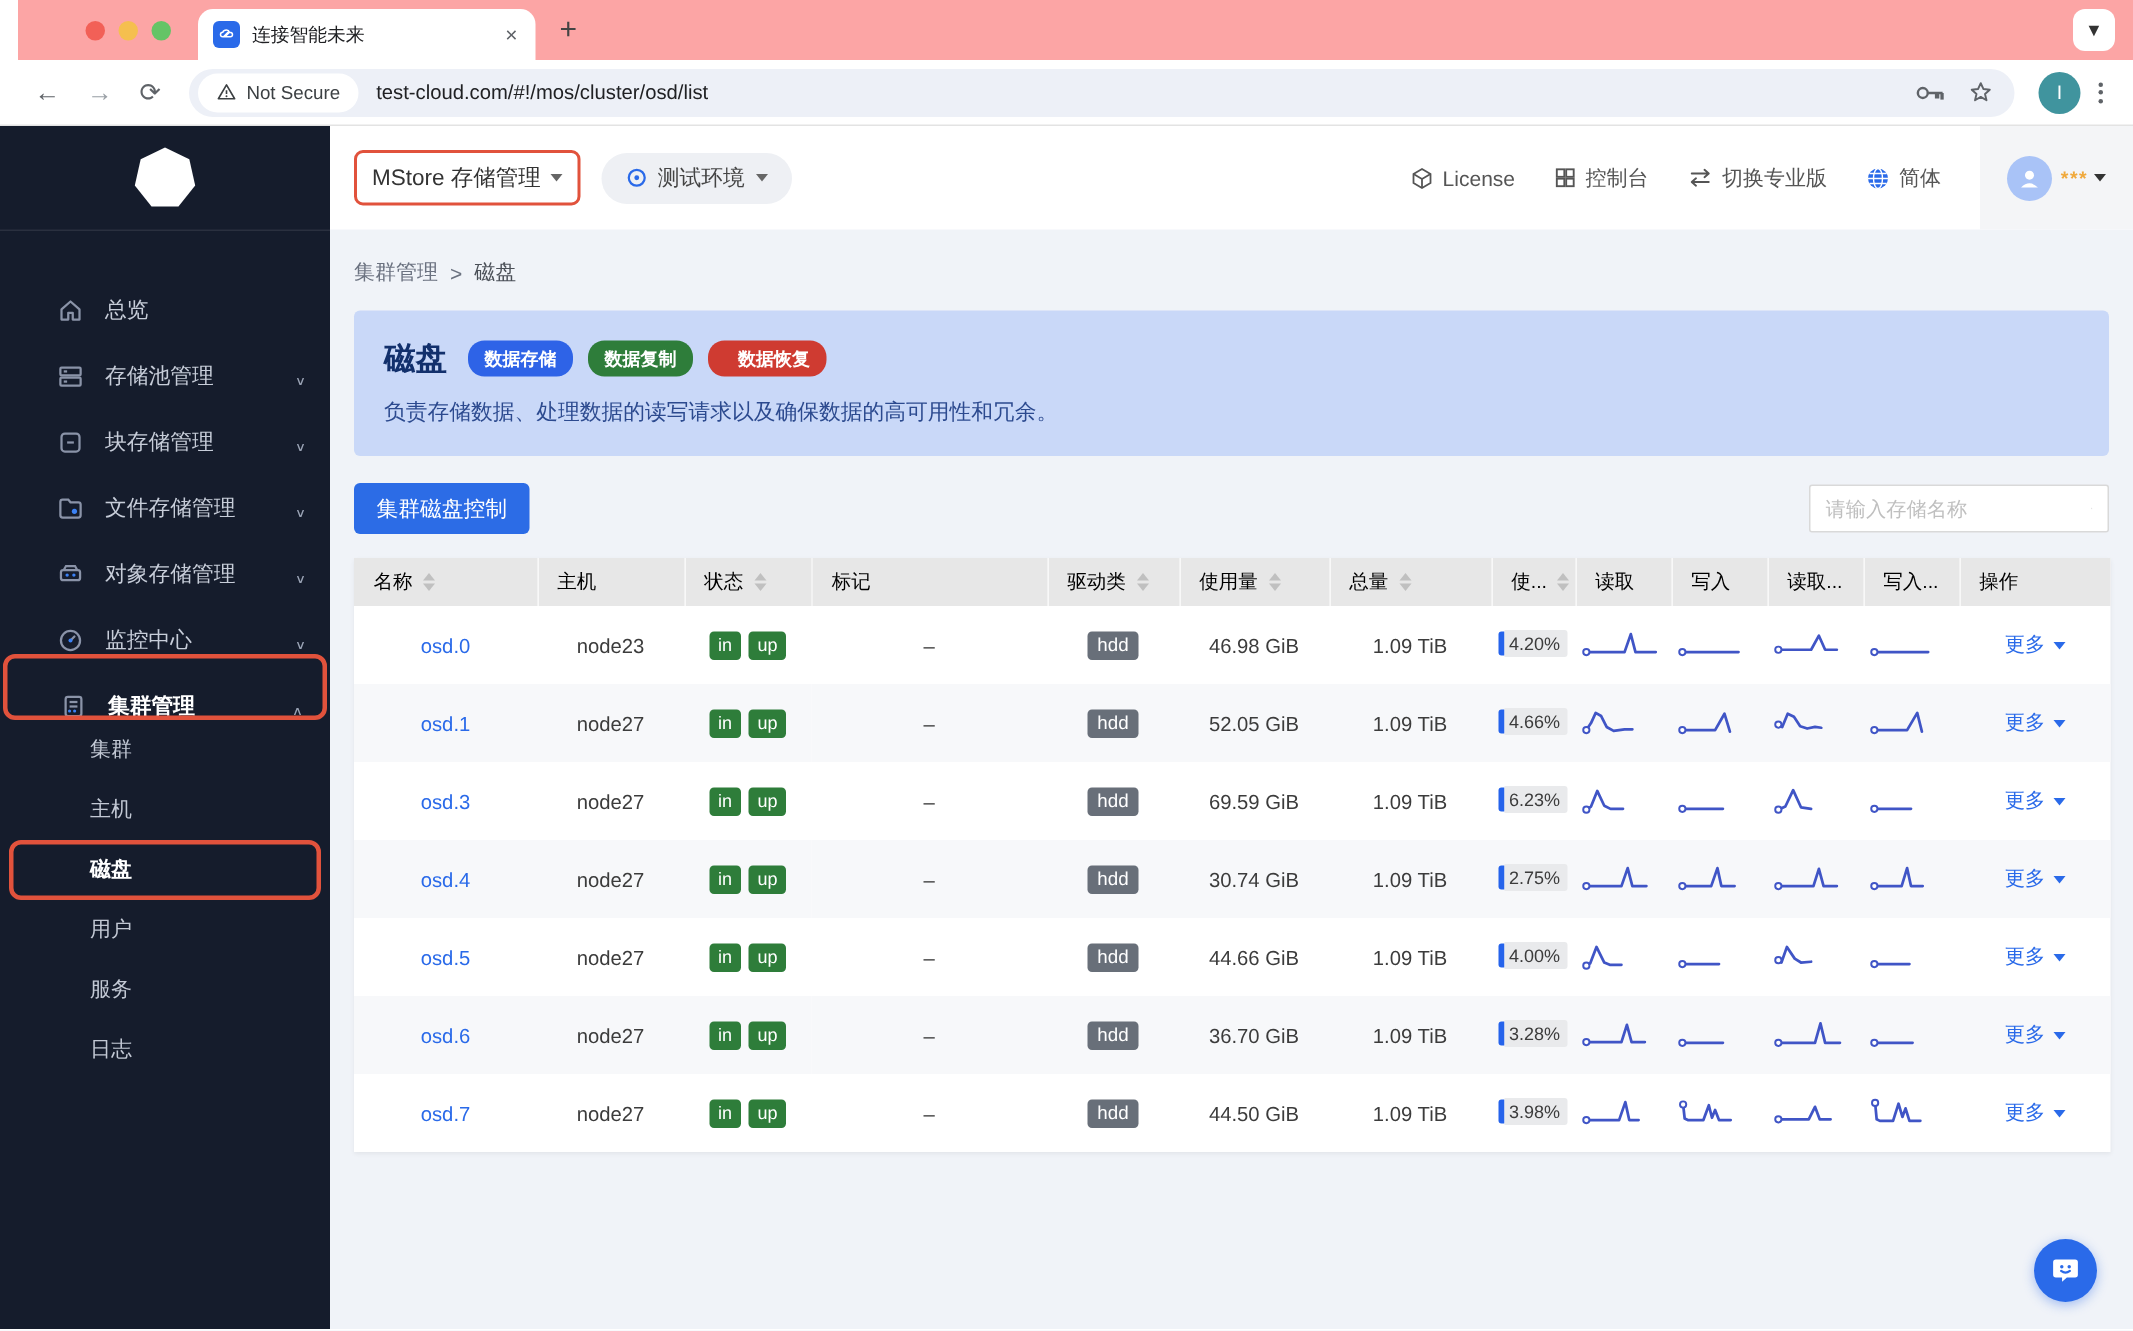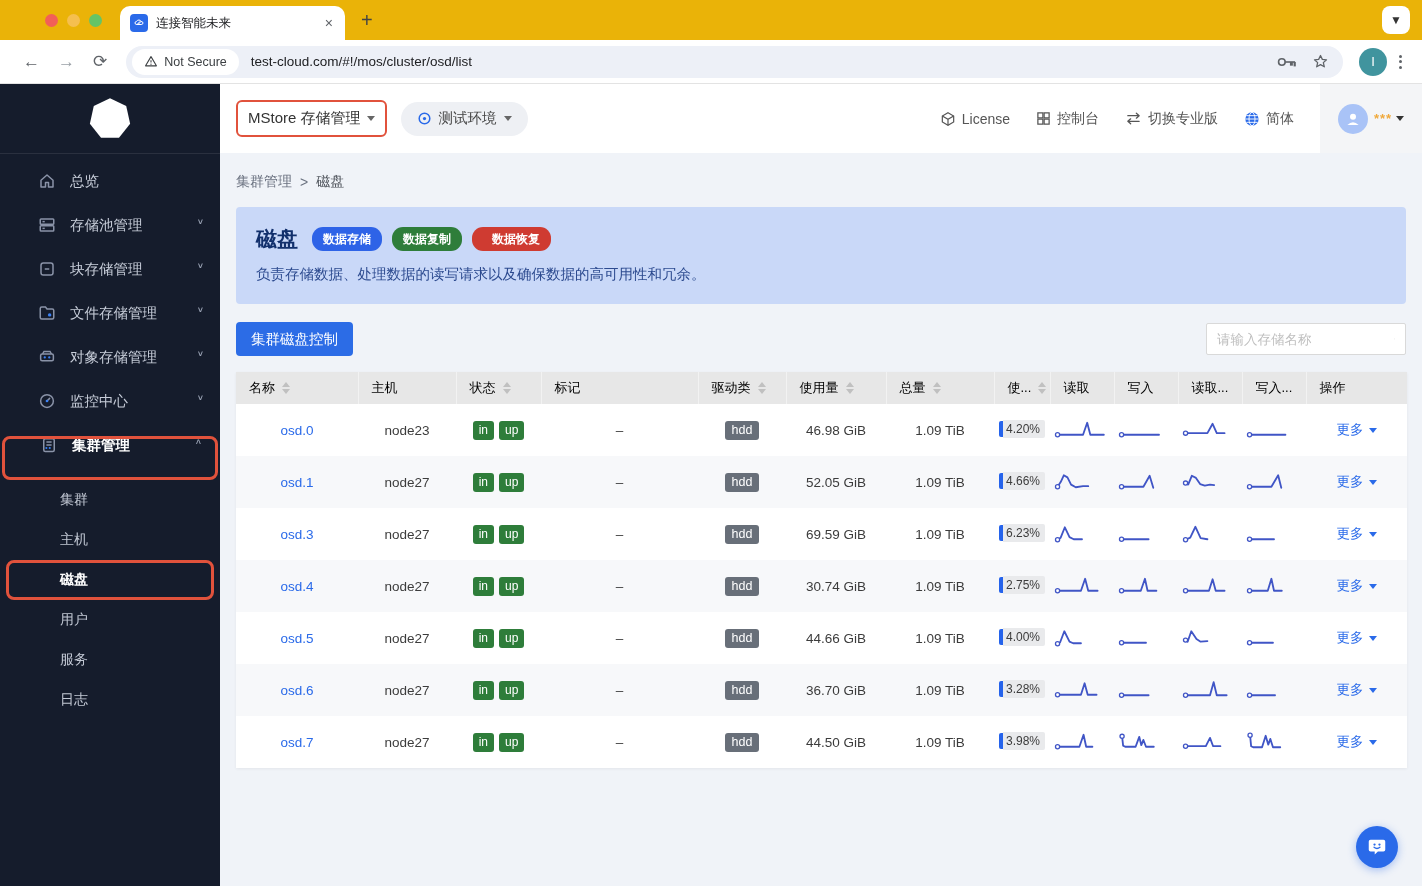--- a/index.html
+++ b/index.html
@@ -1,20 +1,20 @@
 <!DOCTYPE html>
 <html><head>
 <meta charset="utf-8">
 <style>
   * { margin:0; padding:0; box-sizing:border-box; }
   html,body { width:1422px; height:887px; overflow:hidden;
     font-family:"Liberation Sans","DejaVu Sans",sans-serif; }
 
   
-  .tabstrip { height:40px; background:#eab308; display:flex; align-items:center; position:relative; }
+  .tabstrip { height:40px; background:#fca5a5; display:flex; align-items:center; position:relative;margin-left:12px; }
   .traffic { display:flex; gap:9px; margin-left:45px; }
   .light { width:13px; height:13px; border-radius:50%; }
   .light.red{background:#f26057;} .light.yellow{background:#f5bf4f;} .light.green{background:#65c466;}
   .tab { margin-left:18px; width:225px; height:34px; background:#fff; border-radius:10px 10px 0 0;
     display:flex; align-items:center; padding:0 10px; align-self:flex-end; }
   .favicon { width:18px; height:18px; border-radius:4px; background:#2a6ae9; display:flex; align-items:center; justify-content:center; flex:none; }
   .tab-title { font-size:12.5px; color:#202124; margin-left:8px; flex:1; white-space:nowrap; overflow:hidden; }
   .tab-close { color:#5f6368; font-size:14px; cursor:default; padding:0 2px; }
   .newtab { color:#444; font-size:20px; margin-left:16px; line-height:1; }
   .strip-chevron { position:absolute; right:12px; top:6px; width:28px; height:28px; background:#fff; border-radius:8px;
@@ -30,21 +30,21 @@
   .avatar-browser { width:28px; height:28px; border-radius:50%; background:#40949e; color:#fff; font-size:13px;
     display:flex; align-items:center; justify-content:center; margin-left:6px; }
   .kebab { display:flex; flex-direction:column; gap:2.5px; margin:0 6px 0 12px; }
   .kebab i { width:3px; height:3px; background:#5f6368; border-radius:50%; }
 
   
   .app { display:flex; height:802px; }
   .sidebar { width:220px; background:#151c2c; color:#c7cdd9; flex:none; display:flex; flex-direction:column; }
   .logo-wrap { height:70px; display:flex; align-items:center; justify-content:center; border-bottom:1px solid rgba(255,255,255,.09); }
   .nav { padding-top:18px; }
-  .nav-item { height:44px; display:flex; align-items:flex-start; padding:0 16px 0 38px; font-size:14.5px; cursor:pointer; position:relative; }
+  .nav-item { height:44px; display:flex; align-items:flex-end; padding:0 16px 0 38px; font-size:14.5px; cursor:pointer; position:relative; }
   .nav-item .ni-icon { width:18px; height:18px; margin-right:14px; flex:none; display:flex; }
   .nav-item .ni-label { flex:1; }
   .nav-item .ni-chevron { color:#9aa3b5; font-size:10px; transform:scaleY(.8); }
   .nav-item.annotated { outline:3px solid #e1523c; outline-offset:-3px; border-radius:8px; margin:0 2px; }
   .nav-item.annotated .ni-label { color:#fff; font-weight:bold; }
   .sub-item { height:40px; display:flex; align-items:center; padding-left:60px; font-size:14px; color:#c2c8d4; cursor:pointer; }
   .sub-item.annotated { outline:3px solid #e1523c; outline-offset:-3px; border-radius:8px; margin:0 6px; padding-left:54px; color:#fff; font-weight:bold; }
 
   .main { flex:1; background:#f0f3f8; display:flex; flex-direction:column; min-width:0; }
   .app-header { height:69px; background:#fff; display:flex; align-items:center; padding-left:16px; flex:none; }

